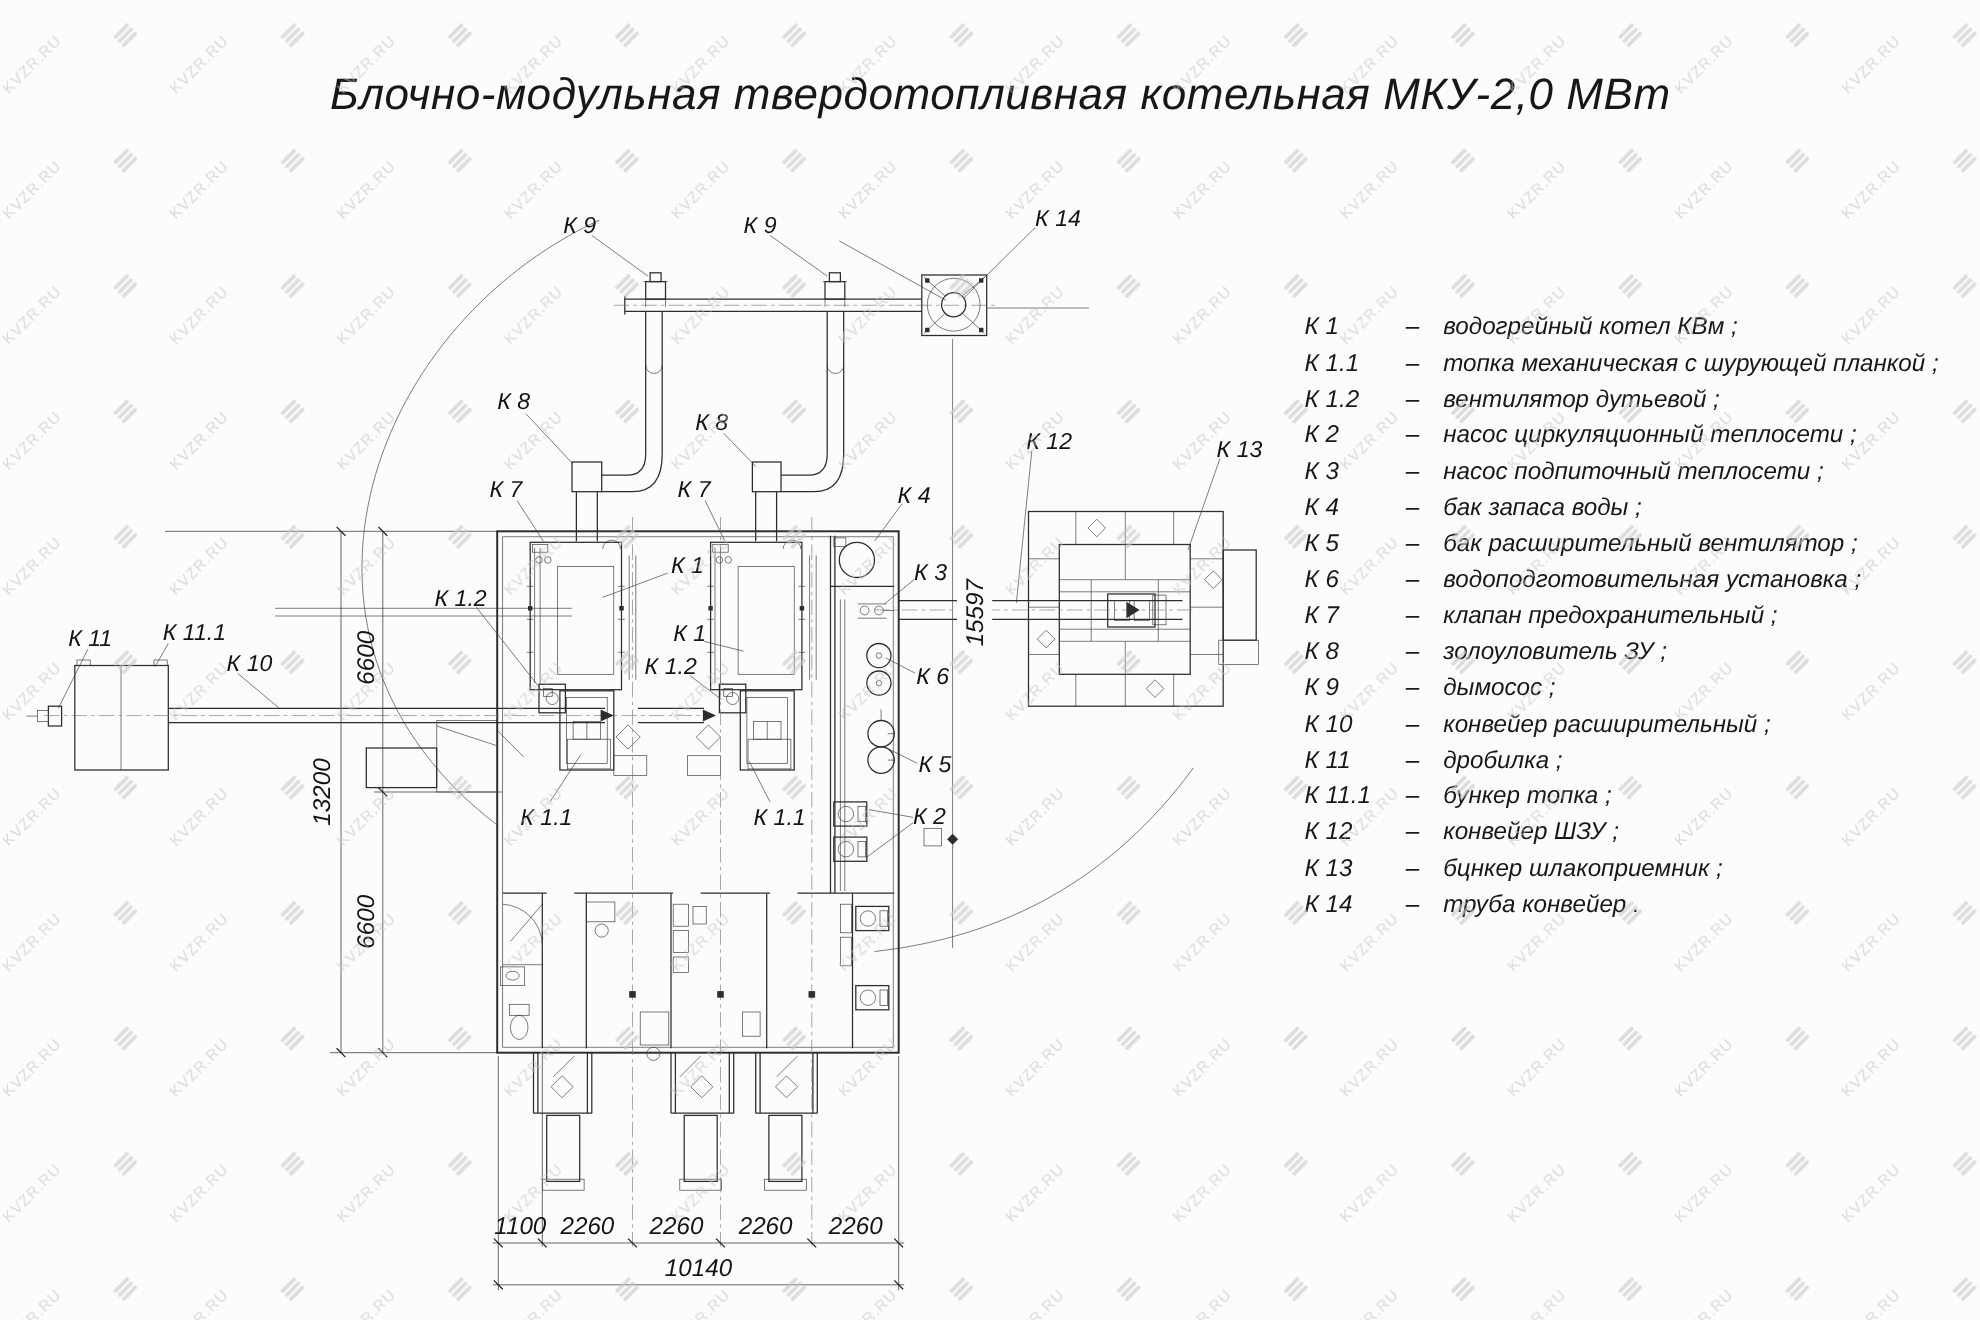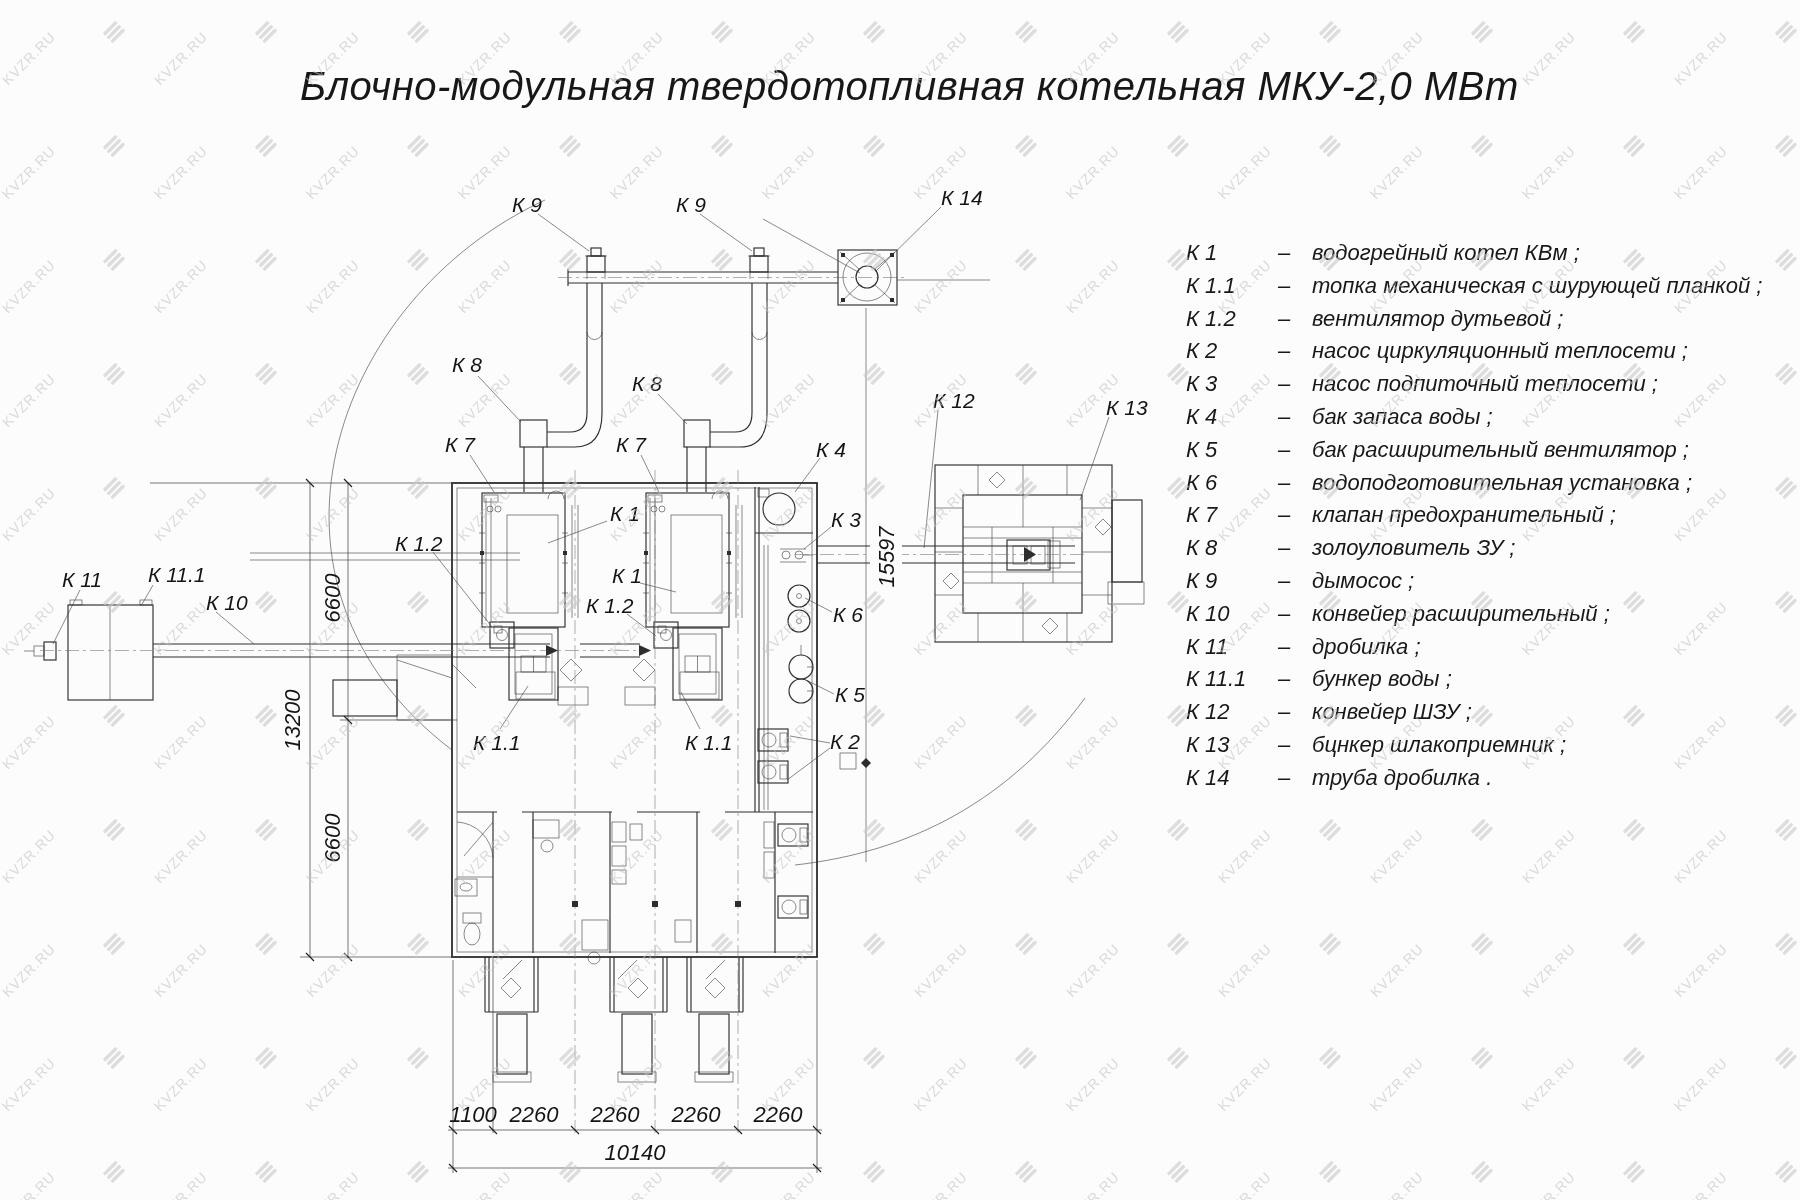--- a/index.html
+++ b/index.html
@@ -9,21 +9,21 @@
   }
   .stage{position:absolute;inset:0;}
   .title{
     position:absolute;left:300px;top:64px;width:1200px;
     font-style:italic;font-size:40px;letter-spacing:.5px;color:#171717;white-space:nowrap;
   }
   .legend{position:absolute;left:1186px;top:240px;width:612px;}
   .legend-row{display:flex;align-items:baseline;height:32.8px;font-style:italic;font-size:22px;color:#181818;white-space:nowrap;}
   .lg-label{min-width:92px;}
   .lg-dash{width:34px;text-align:left;}
-  .lg-desc{flex:1;}
+  .lg-desc{flex:1;margin-top:44px;}
   svg.plan{position:absolute;inset:0;}
   svg.wm{position:absolute;inset:0;pointer-events:none;}
   
   .w{stroke:#2d2d2d;stroke-width:1.8;fill:none}
   .m{stroke:#2d2d2d;stroke-width:1.15;fill:none}
   .t{stroke:#3a3a3a;stroke-width:.6;fill:none}
   .axis{stroke:#7a7a7a;stroke-width:.6;fill:none;stroke-dasharray:14 4 3 4}
   .dimline{stroke:#3a3a3a;stroke-width:.7;fill:none}
   .tick{stroke:#222;stroke-width:1.2;fill:none}
   .fd{fill:#2d2d2d;stroke:none}
@@ -402,36 +402,36 @@
         <span class="lg-desc">конвейер расширительный ;</span>
       </div>
     <div class="legend-row">
         <span class="lg-label">К 11</span>
         <span class="lg-dash">–</span>
         <span class="lg-desc">дробилка ;</span>
       </div>
     <div class="legend-row">
         <span class="lg-label">К 11.1</span>
         <span class="lg-dash">–</span>
-        <span class="lg-desc">бункер воды ;</span>
+        <span class="lg-desc">бункер топка ;</span>
       </div>
     <div class="legend-row">
         <span class="lg-label">К 12</span>
         <span class="lg-dash">–</span>
         <span class="lg-desc">конвейер ШЗУ ;</span>
       </div>
     <div class="legend-row">
         <span class="lg-label">К 13</span>
         <span class="lg-dash">–</span>
         <span class="lg-desc">бцнкер шлакоприемник ;</span>
       </div>
     <div class="legend-row">
         <span class="lg-label">К 14</span>
         <span class="lg-dash">–</span>
-        <span class="lg-desc">труба дробилка .</span>
+        <span class="lg-desc">труба конвейер .</span>
       </div>
   </div>
 
   <svg class="wm" width="1800" height="1200" viewBox="0 0 1800 1200">
     <defs>
       <pattern id="wmp" width="152" height="114" patternUnits="userSpaceOnUse">
         <text class="wmt" x="8" y="86" transform="rotate(-45 8 86)">KVZR.RU</text>
         <g transform="translate(114,32) rotate(-45)" fill="#c9c9c9">
           <rect x="-9" y="-7" width="18" height="3.4" rx="1.2"></rect>
           <rect x="-9" y="-1.7" width="18" height="3.4" rx="1.2"></rect>

